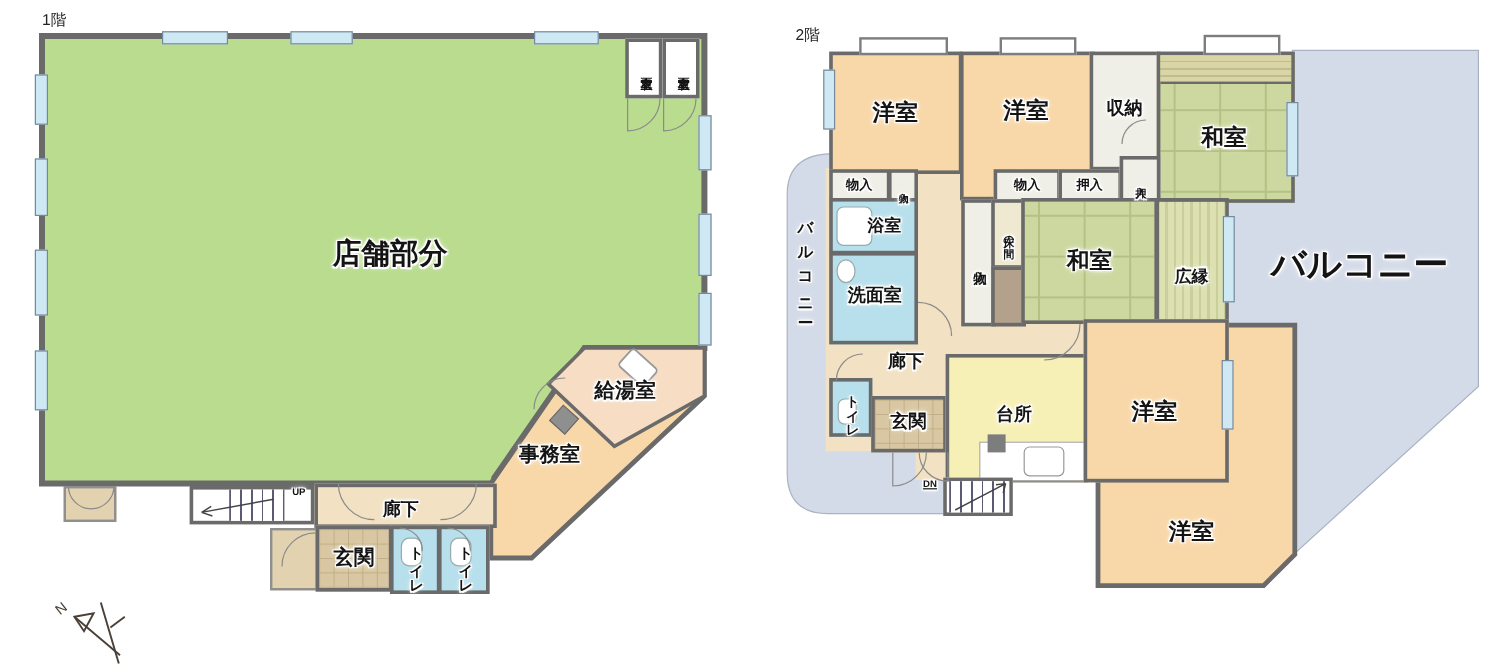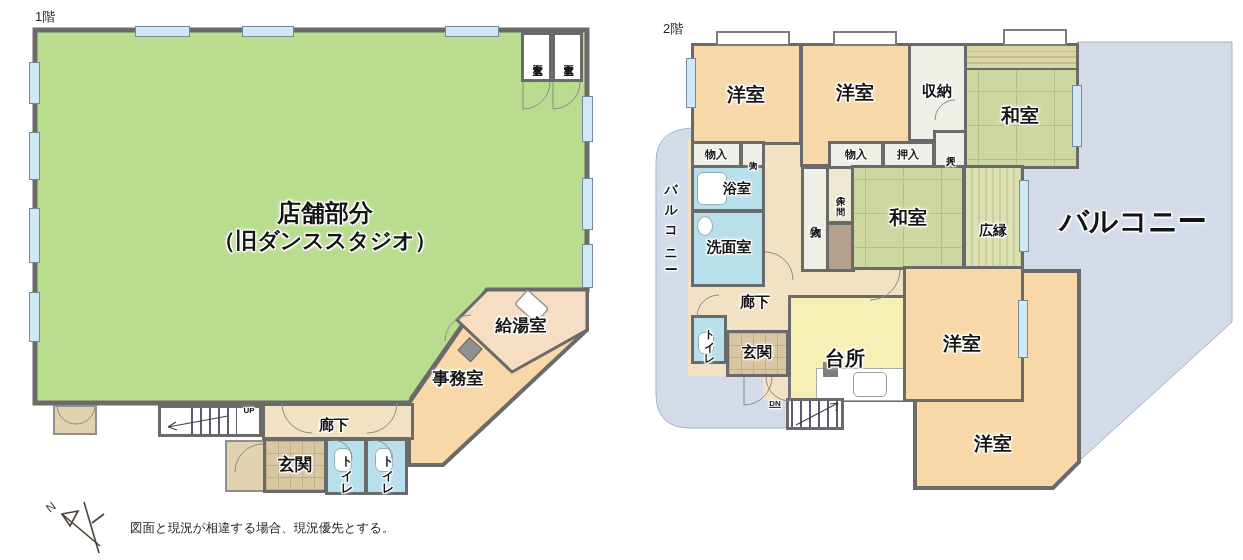--- a/index.html
+++ b/index.html
@@ -68,21 +68,20 @@
   <div class="window" style="left:445px;top:26px;width:54px;height:11px;"></div>
   <div class="window" style="left:29px;top:62px;width:11px;height:42px;"></div>
   <div class="window" style="left:29px;top:132px;width:11px;height:48px;"></div>
   <div class="window" style="left:29px;top:208px;width:11px;height:55px;"></div>
   <div class="window" style="left:29px;top:292px;width:11px;height:50px;"></div>
   <div class="window" style="left:582px;top:96px;width:11px;height:46px;"></div>
   <div class="window" style="left:582px;top:178px;width:11px;height:52px;"></div>
   <div class="window" style="left:582px;top:244px;width:11px;height:44px;"></div>
 
   <div class="lbl" style="left:325px;top:213px;font-size:24px;">店舗部分</div>
-  <div class="lbl" style="left:325px;top:241px;font-size:22px;">（旧ダンススタジオ）</div>
 
   <div class="room white" style="left:521px;top:32px;width:31px;height:50px;"></div>
   <div class="room white" style="left:552px;top:32px;width:31px;height:50px;"></div>
   <div class="lbl v" style="left:537px;top:57px;font-size:10px;">更衣室</div>
   <div class="lbl v" style="left:568px;top:57px;font-size:10px;">更衣室</div>
 
   <div class="lbl" style="left:458px;top:379px;font-size:17px;">事務室</div>
   <div class="lbl" style="left:521px;top:326px;font-size:17px;">給湯室</div>
 
   <div class="porch" style="left:53px;top:405px;width:44px;height:30px;"></div>
@@ -150,21 +149,21 @@
   <div class="room blue" style="left:691px;top:315px;width:36px;height:49px;"></div>
   <div class="fixture" style="left:698px;top:332px;width:16px;height:22px;border-radius:6px;"></div>
   <div class="lbl v" style="left:709px;top:340px;font-size:11px;">トイレ</div>
   <div class="room tile" style="left:726px;top:330px;width:63px;height:47px;"></div>
   <div class="lbl" style="left:757px;top:352px;font-size:15px;">玄関</div>
   <div class="room kitchen" style="left:788px;top:295px;width:119px;height:107px;">
     <div style="position:absolute;left:25px;top:70px;width:89px;height:31px;background:#fff;border:1px solid #aaa;"></div>
     <div style="position:absolute;left:32px;top:64px;width:15px;height:15px;background:#7d7d7d;"></div>
     <div style="position:absolute;left:62px;top:74px;width:32px;height:23px;background:#fff;border:1.5px solid #999;border-radius:5px;"></div>
   </div>
-  <div class="lbl" style="left:845px;top:358px;font-size:20px;">台所</div>
+  <div class="lbl" style="left:845px;top:346px;font-size:15px;">台所</div>
 
   <div class="room peach" style="left:903px;top:266px;width:121px;height:136px;"></div>
   <div class="lbl" style="left:962px;top:344px;font-size:19px;">洋室</div>
   <div class="lbl" style="left:993px;top:444px;font-size:19px;">洋室</div>
 
   <div class="room white" style="left:786px;top:398px;width:58px;height:32px;">
     <div class="treads" style="position:absolute;left:2px;top:0;width:50px;height:26px;"></div>
   </div>
   <div class="lbl" style="left:775px;top:404px;font-size:8px;text-decoration:underline;">DN</div>
 
@@ -203,15 +202,14 @@
     </g>
     <g stroke="#4a4038" fill="none" stroke-width="1.6">
       <path d="M100,546 L62,514"></path>
       <path d="M62,514 L78,511 L70,526 Z"></path>
       <path d="M84,502 L99,553"></path>
       <path d="M92,523 L104,514"></path>
       <text x="50" y="513" transform="rotate(-38 50 513)" font-size="12" fill="#4a4038" stroke="none" font-family="Liberation Sans, sans-serif">N</text>
     </g>
   </svg>
 
-  <div class="plain" style="left:130px;top:520px;font-size:12.5px;">図面と現況が相違する場合、現況優先とする。</div>
 
 </div>
 
 </body></html>

